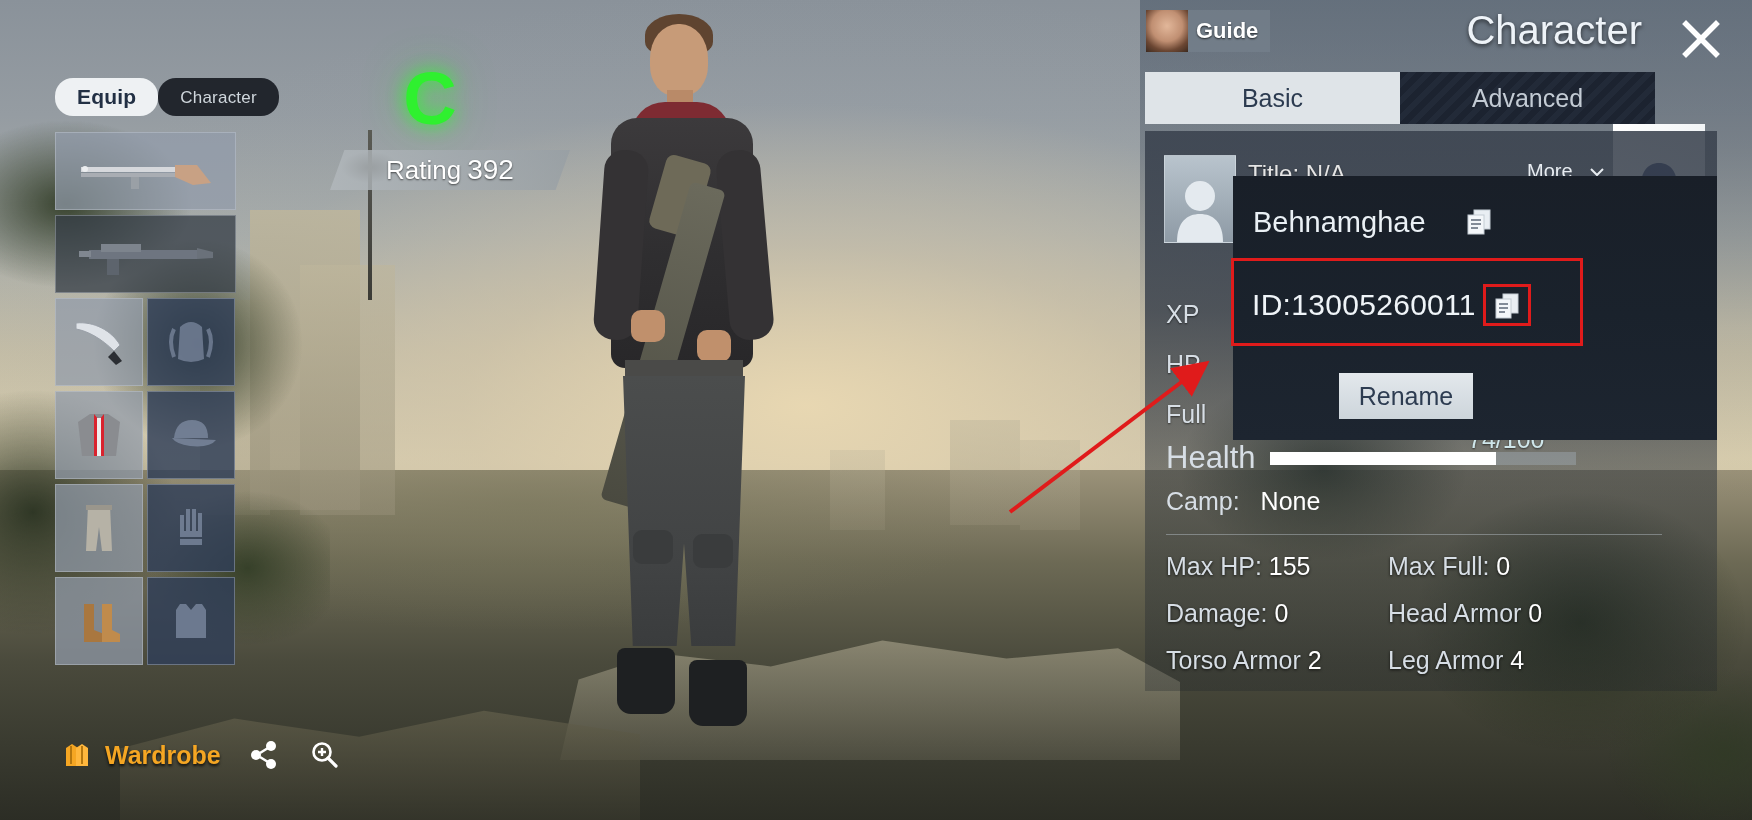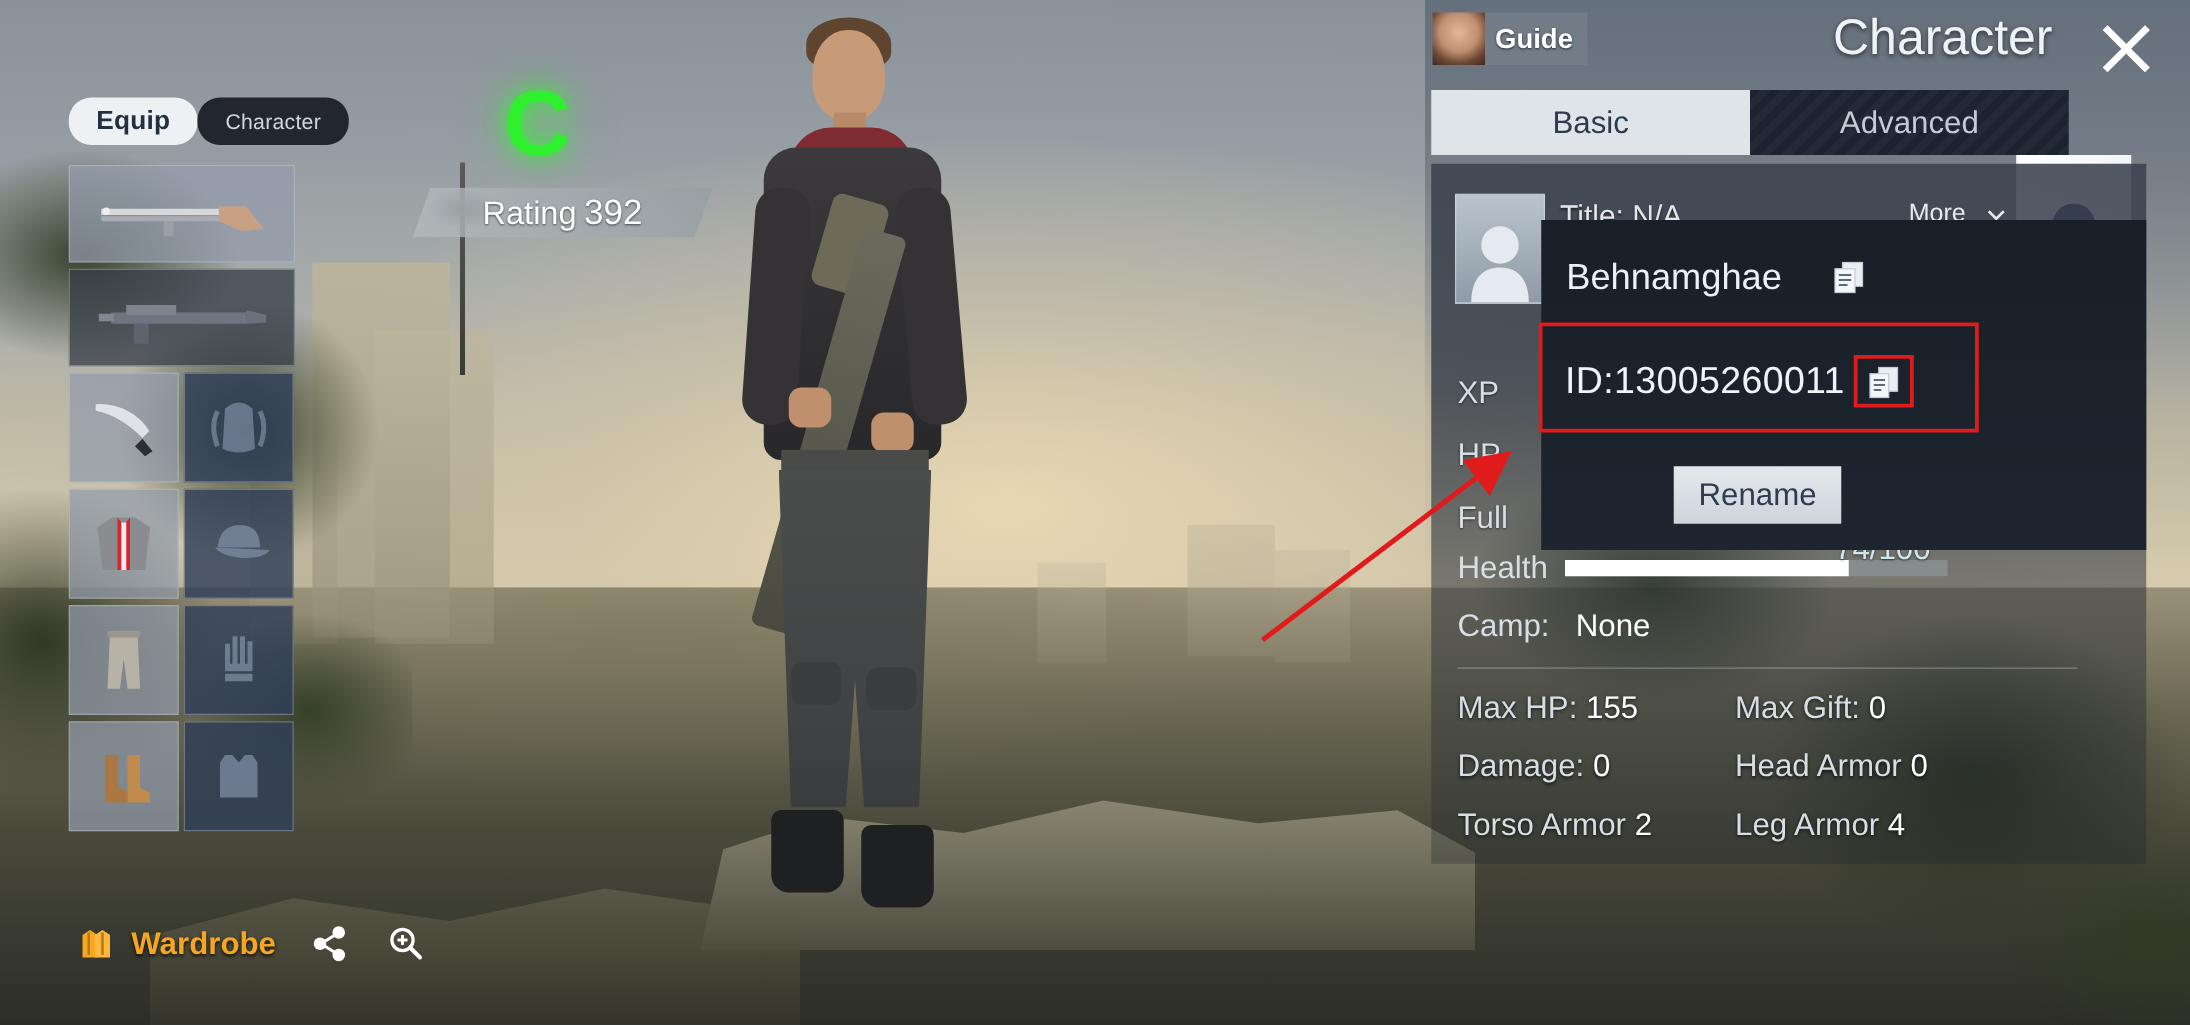--- a/index.html
+++ b/index.html
@@ -233,21 +233,21 @@
     position:absolute; left:1339px; top:373px; width:134px; height:46px;
     background: linear-gradient(to bottom,#e3e8ec,#cdd5db);
     display:flex; align-items:center; justify-content:center;
     font-size:25px; color:#2d3c51;
   }
 
   .stat-rows { position:absolute; left:1166px; top:300px; width:540px; }
   .srow { font-size:25px; color:#d7dee5; margin-bottom:21px; text-shadow:0 1px 2px rgba(0,0,0,.55); }
 
   .health-row { position:absolute; left:1166px; top:440px; width:540px; display:flex; align-items:center; gap:14px; }
-  .health-label { font-size:25px; color:#d7dee5; }
+  .health-label { font-size:31px; color:#d7dee5; }
   .health-bar {
     position:relative; width:306px; height:13px; background:rgba(160,170,180,.45);
   }
   .health-fill { position:absolute; left:0; top:0; height:13px; background:#ffffff; }
   .health-val {
     position:absolute; left:1468px; top:425px; font-size:25px; color:#cfe6ea;
     text-shadow:0 1px 2px rgba(0,0,0,.6);
   }
   .camp-row { position:absolute; left:1166px; top:487px; font-size:25px; color:#d7dee5; }
   .divider { position:absolute; left:1166px; top:534px; width:496px; height:1px; background:rgba(200,210,220,.4); }
@@ -493,21 +493,21 @@
 
   <div class="divider"></div>
 
   <div class="grid-stats">
     <div class="gs-row">
       <div class="gs-cell">
         <span>Max HP:</span>
         <span class="v">155</span>
       </div>
       <div class="gs-cell">
-        <span>Max Gift:</span>
+        <span>Max Full:</span>
         <span class="v">0</span>
       </div>
     </div>
     <div class="gs-row">
       <div class="gs-cell">
         <span>Damage:</span>
         <span class="v">0</span>
       </div>
       <div class="gs-cell">
         <span>Head Armor</span>

